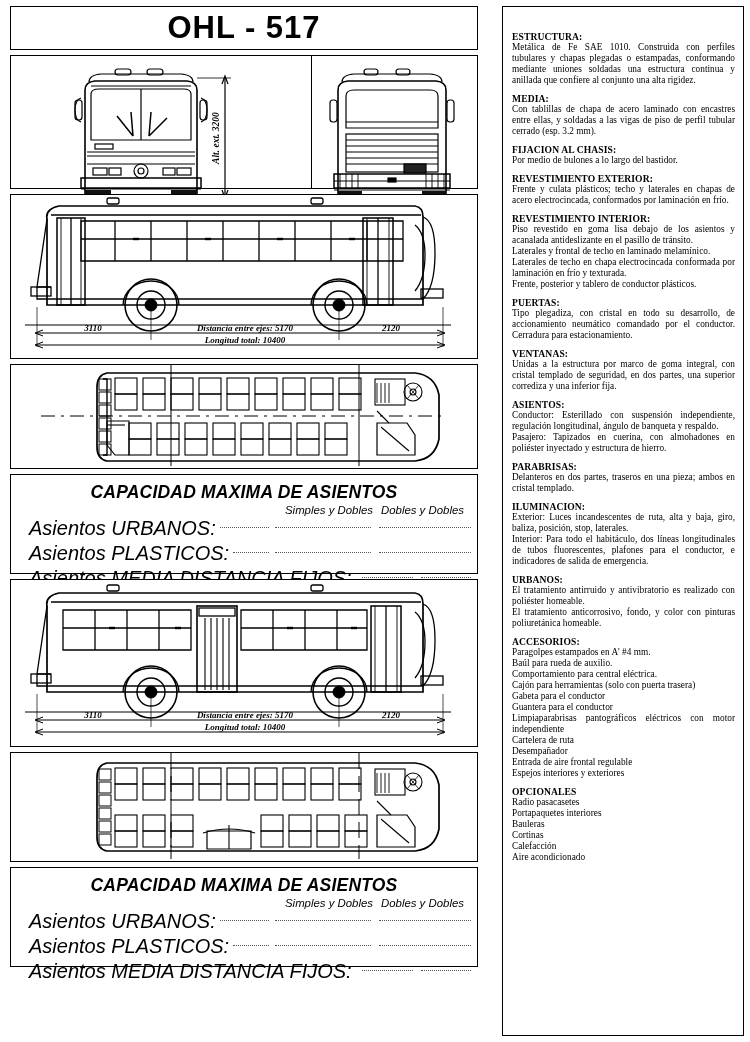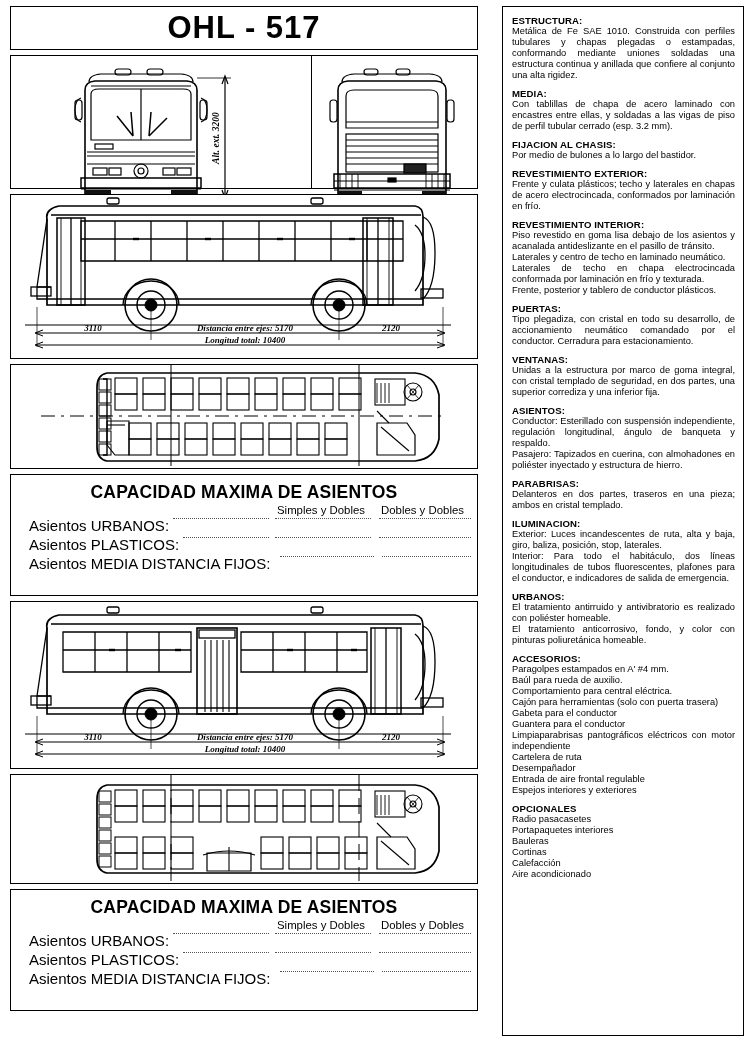--- a/index.html
+++ b/index.html
@@ -30,50 +30,50 @@
   .views-box{height:134px;display:flex;}
   .view-cell{flex:1;position:relative;}
   .view-cell.front{flex:0 0 300px;border-right:1.4px solid #000;}
 
   .elev-box{height:165px;position:relative;}
   .plan-box{height:105px;position:relative;}
   .elev-box2{height:168px;position:relative;}
   .plan-box2{height:110px;position:relative;}
 
   
-  .cap-box{height:122px;padding:4px 0 0 0;}
+  .cap-box{height:100px;padding:4px 0 0 0;font-style:italic;}
   .cap-title{
     text-align:center;font-size:17.5px;font-weight:bold;
     letter-spacing:.2px;margin:3px 0 1px 0;
   }
   .cap-colhead{
     display:flex;font-size:11.4px;margin:0 0 1px 0;
   }
   .cap-colhead .spacer{flex:1;}
-  .cap-colhead .ch{width:104px;text-align:left;}
+  .cap-colhead .ch{width:104px;text-align:center;}
   .cap-colhead .ch2{width:96px;text-align:left;}
   .cap-row{
-    display:flex;align-items:flex-start;font-size:15px;
+    display:flex;align-items:center;font-size:20px;
     margin:0 0 2px 0;padding-left:18px;
   }
   .cap-row .lbl{white-space:nowrap;}
   .cap-row .dots{
     flex:1;border-bottom:1.5px dotted #555;margin:0 6px 4px 4px;height:1px;
   }
   .cap-row .fill{
     width:96px;border-bottom:1.5px dotted #555;margin:0 8px 4px 0;height:1px;
   }
   .cap-row .fill2{
     width:92px;border-bottom:1.5px dotted #555;margin:0 6px 4px 0;height:1px;
   }
 
   
   .right{
     flex:1;border:1.6px solid #000;box-sizing:border-box;
-    padding:8px 8px 6px 9px;overflow:hidden;
+    padding:24px 8px 6px 9px;overflow:hidden;font-family:Liberation Serif, serif;
   }
   .spec-h{
     font-size:9.6px;font-weight:bold;margin:0 0 0 0;letter-spacing:.1px;
   }
   .spec-p{
     font-size:9.3px;line-height:11px;margin:0 0 0 0;
     text-align:justify;
   }
   .spec-group{margin-bottom:7px;}
 
@@ -605,21 +605,21 @@
           <div class="spec-h">FIJACION AL CHASIS:</div>
           <div class="spec-p">Por medio de bulones a lo largo del bastidor.</div>
         </div>
         <div class="spec-group">
           <div class="spec-h">REVESTIMIENTO EXTERIOR:</div>
           <div class="spec-p">Frente y culata plásticos; techo y laterales en chapas de acero electrocincada, conformados por laminación en frío.</div>
         </div>
         <div class="spec-group">
           <div class="spec-h">REVESTIMIENTO INTERIOR:</div>
           <div class="spec-p">Piso revestido en goma lisa debajo de los asientos y acanalada antideslizante en el pasillo de tránsito.</div>
-          <div class="spec-p">Laterales y centro de techo en laminado neumático.</div>
+          <div class="spec-p">Laterales y frontal de techo en laminado melamínico.</div>
           <div class="spec-p">Laterales de techo en chapa electrocincada conformada por laminación en frío y texturada.</div>
           <div class="spec-p">Frente, posterior y tablero de conductor plásticos.</div>
         </div>
         <div class="spec-group">
           <div class="spec-h">PUERTAS:</div>
           <div class="spec-p">Tipo plegadiza, con cristal en todo su desarrollo, de accionamiento neumático comandado por el conductor. Cerradura para estacionamiento.</div>
         </div>
         <div class="spec-group">
           <div class="spec-h">VENTANAS:</div>
           <div class="spec-p">Unidas a la estructura por marco de goma integral, con cristal templado de seguridad, en dos partes, una superior corrediza y una inferior fija.</div>

